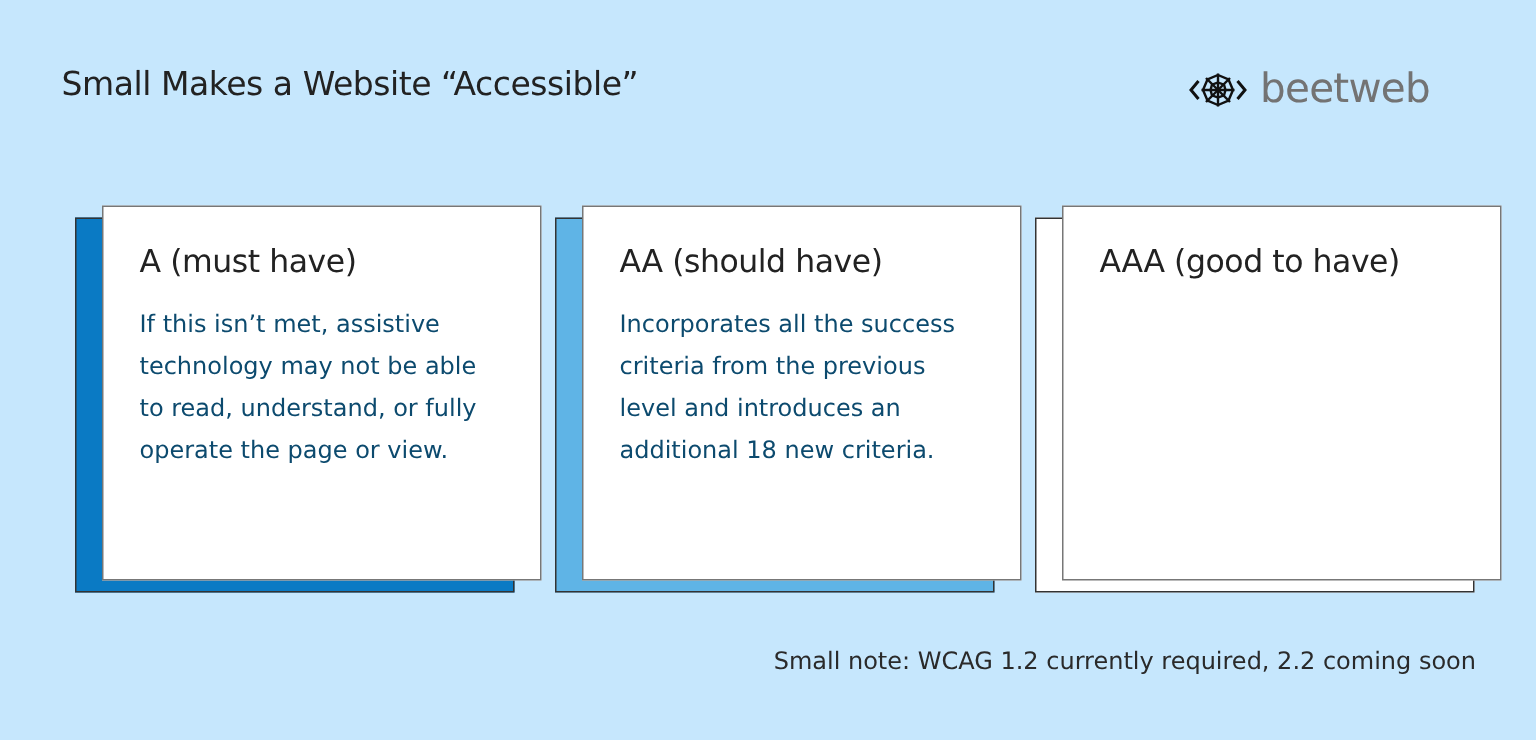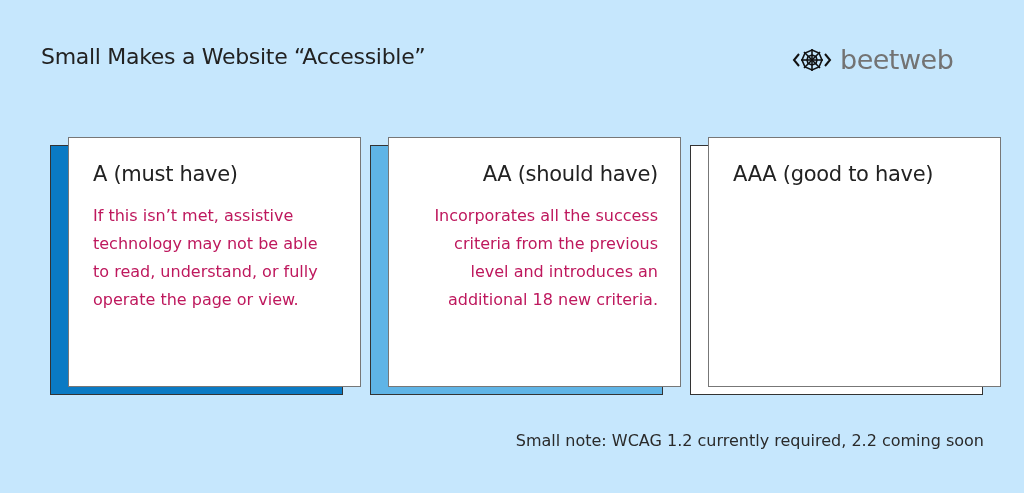--- a/index.html
+++ b/index.html
@@ -5,21 +5,21 @@
   html, body { margin:0; padding:0; }
   body { width:1024px; height:493px; background:#c6e7fd; position:relative; overflow:hidden; font-family:"DejaVu Sans", sans-serif; color:#222; }
   .title { position:absolute; left:41px; top:44px; font-size:22px; color:#222; letter-spacing:-0.3px; }
   .logo { position:absolute; left:792px; top:44px; display:flex; align-items:center; }
   .logo .mark { font-size:22px; color:#111; display:flex; align-items:center; }
   .logo .name { font-size:27px; color:#737373; margin-left:8px; letter-spacing:-0.5px; }
   .card-wrap { position:absolute; top:137px; width:293px; height:250px; }
   .card-shadow { position:absolute; left:9px; top:8px; width:293px; height:250px; border:1px solid #333; box-sizing:border-box; }
   .card { position:absolute; left:0; top:0; width:293px; height:250px; background:#fff; border:1px solid #777; box-sizing:border-box; padding:24px 22px 0 24px;margin-left:27px; }
   .card h2 { margin:0; font-size:21px; font-weight:normal; color:#222; letter-spacing:-0.3px; }
-  .card p { margin:16px 0 0 0; font-size:16px; line-height:28px; color:#be185d; }
+  .card p { margin:16px 0 0 0; font-size:16px; line-height:28px; color:#0c4a6e; }
   .note { position:absolute; right:40px; top:431px; font-size:16px; color:#2a2a2a; }
 </style>
 </head>
 <body>
 
 <div class="title">Small Makes a Website “Accessible”</div>
 
 <div class="logo">
   <span class="mark">
     <svg width="40" height="28" viewBox="0 0 40 28">
@@ -39,21 +39,21 @@
 </div>
 
 <div class="card-wrap" style="left:41px;">
   <div class="card-shadow" style="background:#0a7ac4;"></div>
   <div class="card">
     <h2>A (must have)</h2>
     <p>If this isn’t met, assistive technology may not be able to read, understand, or fully operate the page or view.</p>
   </div>
 </div>
 
-<div class="card-wrap" style="left:361px;text-align:right;">
+<div class="card-wrap" style="left:361px;">
   <div class="card-shadow" style="background:#5fb4e6;"></div>
   <div class="card">
     <h2>AA (should have)</h2>
     <p>Incorporates all the success criteria from the previous level and introduces an additional 18 new criteria.</p>
   </div>
 </div>
 
 <div class="card-wrap" style="left:681px;">
   <div class="card-shadow" style="background:#ffffff;"></div>
   <div class="card">

